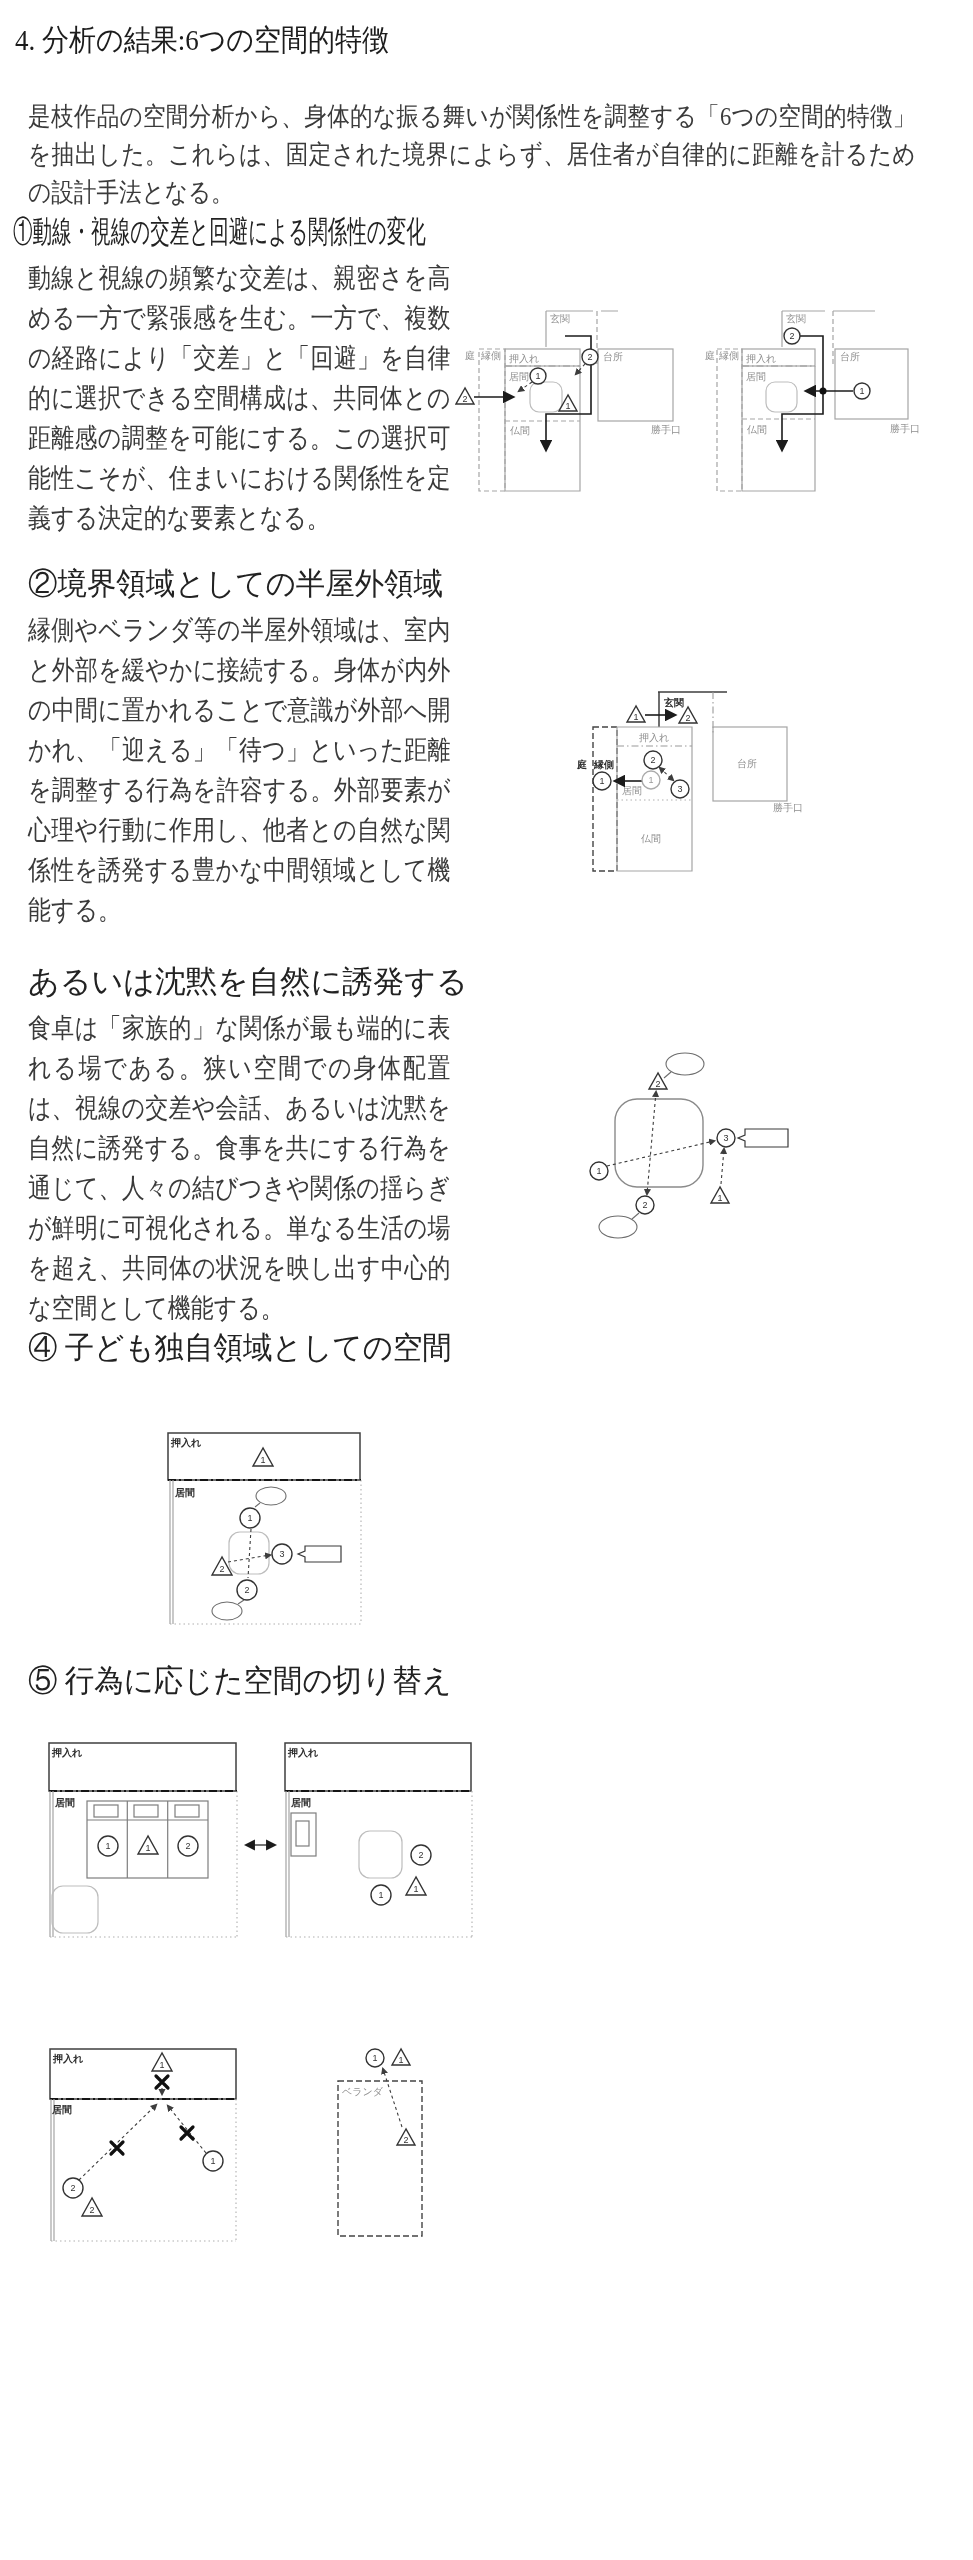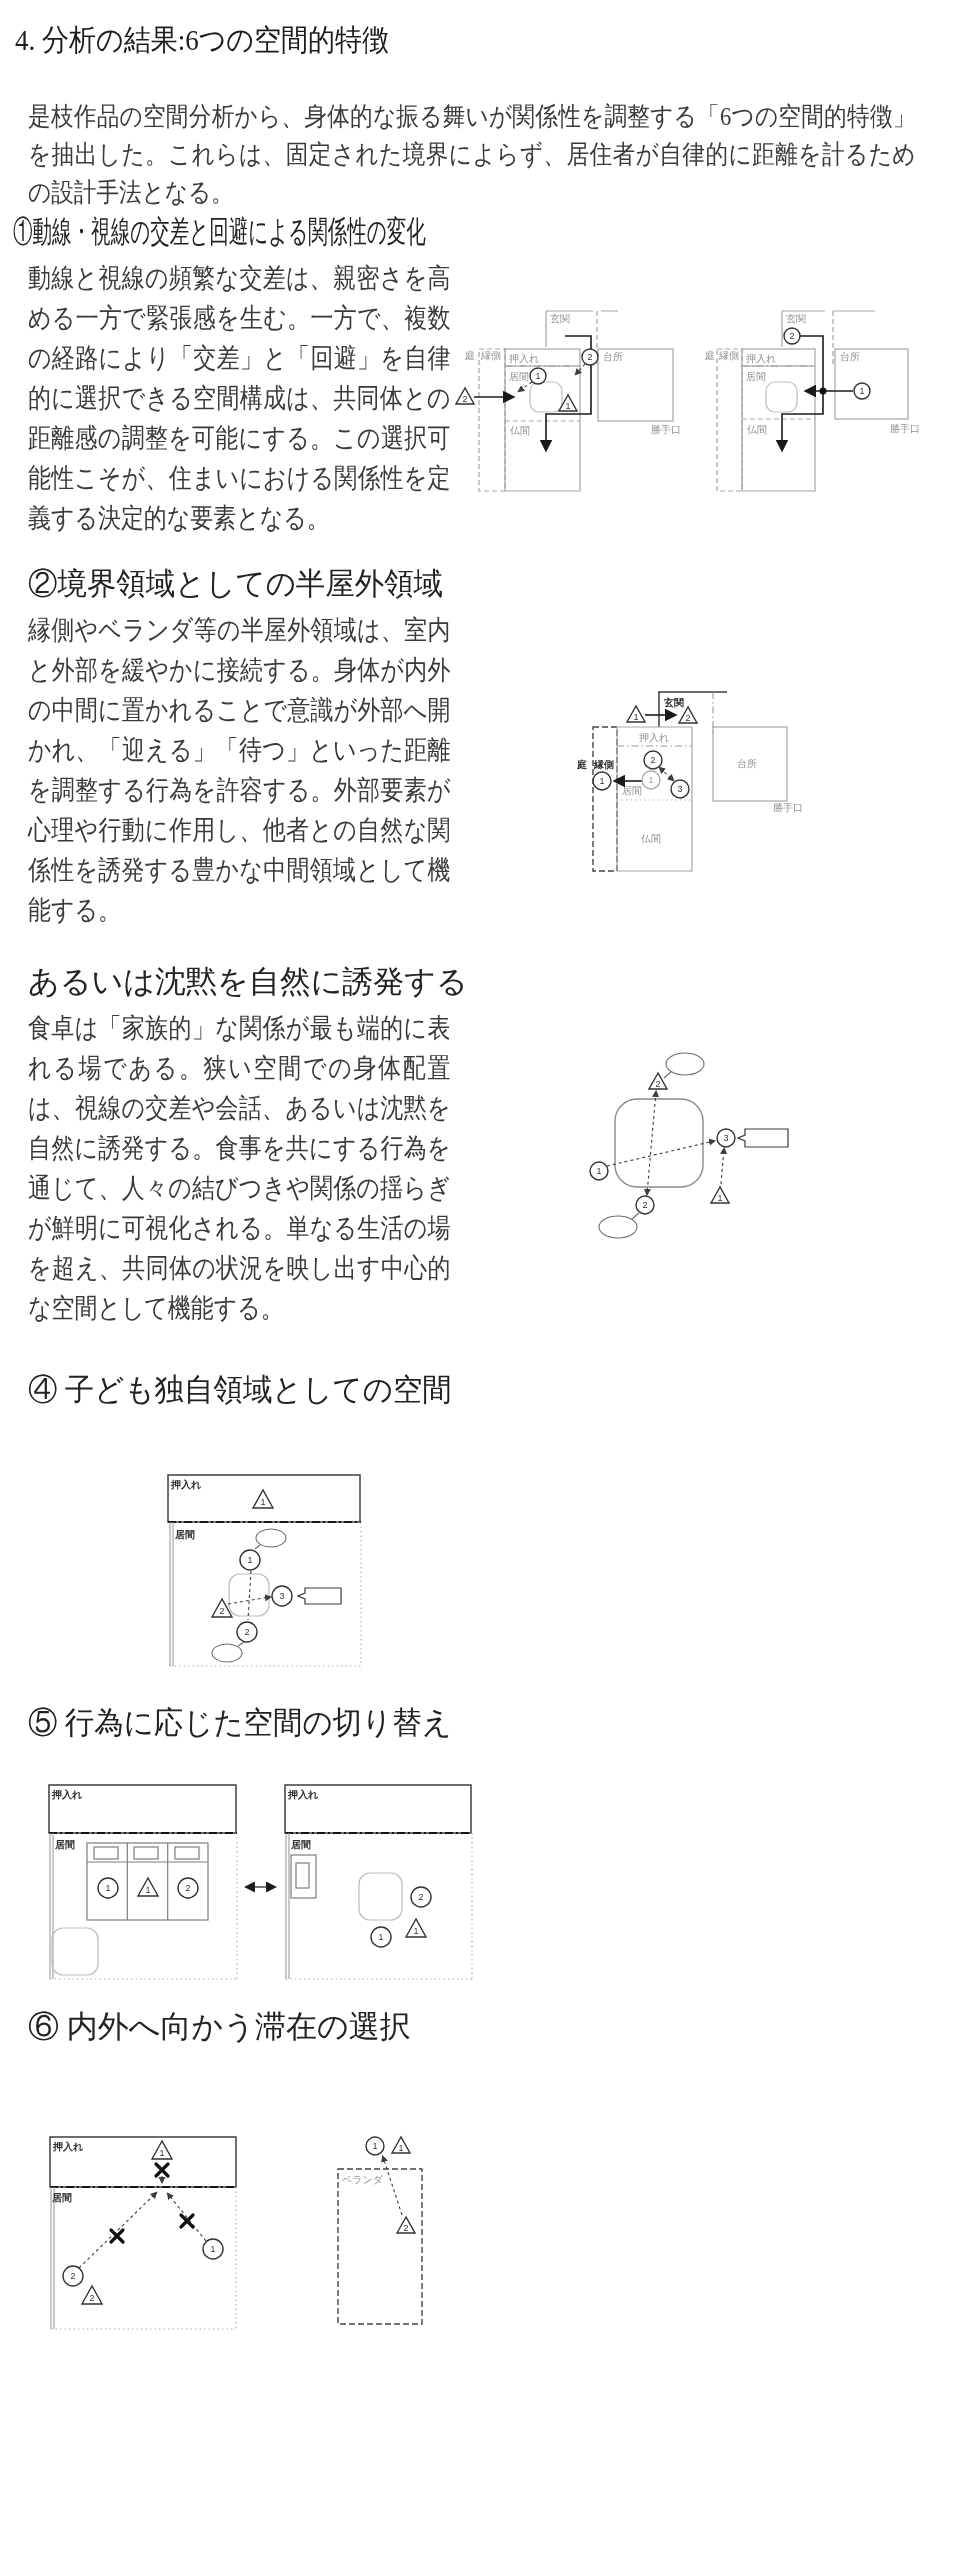--- a/index.html
+++ b/index.html
@@ -12,21 +12,21 @@
   .intro { margin:34px 0 0 0; font-size:26px; line-height:38px; width:1020px;
            transform:scaleX(.87); transform-origin:0 0; color:#3a3a3a;
            text-align:justify; text-justify:inter-character; }
 
   .sec-head { font-size:31px; line-height:40px; font-weight:500; color:#222222;
               white-space:nowrap; transform-origin:0 0; margin:0 0 6px 0; }
   .sx63 { transform:scaleX(.63); margin-left:-15px; }
   .sx95 { transform:scaleX(.95); }
 
   .sec1 { } .sec2 { margin-top:26px; } .sec3 { margin-top:32px; }
-  .sec4 { margin-top:42px; } .sec5 { margin-top:31px; } .sec6 { margin-top:24px; }
+  .sec4 { } .sec5 { margin-top:31px; } .sec6 { margin-top:24px; }
 
   .row  { display:flex; align-items:flex-start; }
   .tcol { width:425px; flex:0 0 auto; }
   .tcol p { margin:0; font-size:27px; line-height:40px; width:497px;
             transform:scaleX(.85); transform-origin:0 0; color:#3a3a3a;
             text-align:justify; text-justify:inter-character; }
   .fcol { flex:0 0 auto; position:relative; }
 
   .f1 { margin:46px 0 0 2px; }  .f2 { margin:81px 0 0 122px; }
   .f3 { margin:39px 0 0 134px; } .f4 { margin:56px 0 0 137px; }
@@ -383,21 +383,20 @@
           <g class="mk" transform="translate(132,146)">
             <path d="M0,-10 L-10,8 L10,8 Z"></path>
               <text y="5">1</text>
           </g>
         </svg>
       </div>
     </div>
   </section>
 
   <section class="sec6">
-    <h2 class="sec-head">⑥ 内外へ向かう滞在の選択</h2>
     <div class="row">
       <div class="fcol f6 figpair">
 
         <svg width="192" height="205" viewBox="0 0 192 205">
           <rect class="wd" x="2" y="8" width="186" height="50"></rect>
           <text class="rl-dark" x="5" y="21">押入れ</text>
           <path class="ddb" d="M2,58 H188"></path>
           <g>
             <path class="w" d="M3,58 V200 M6,58 V200"></path>
             <path class="edge" d="M3,200 H188 M188,58 V200"></path>

